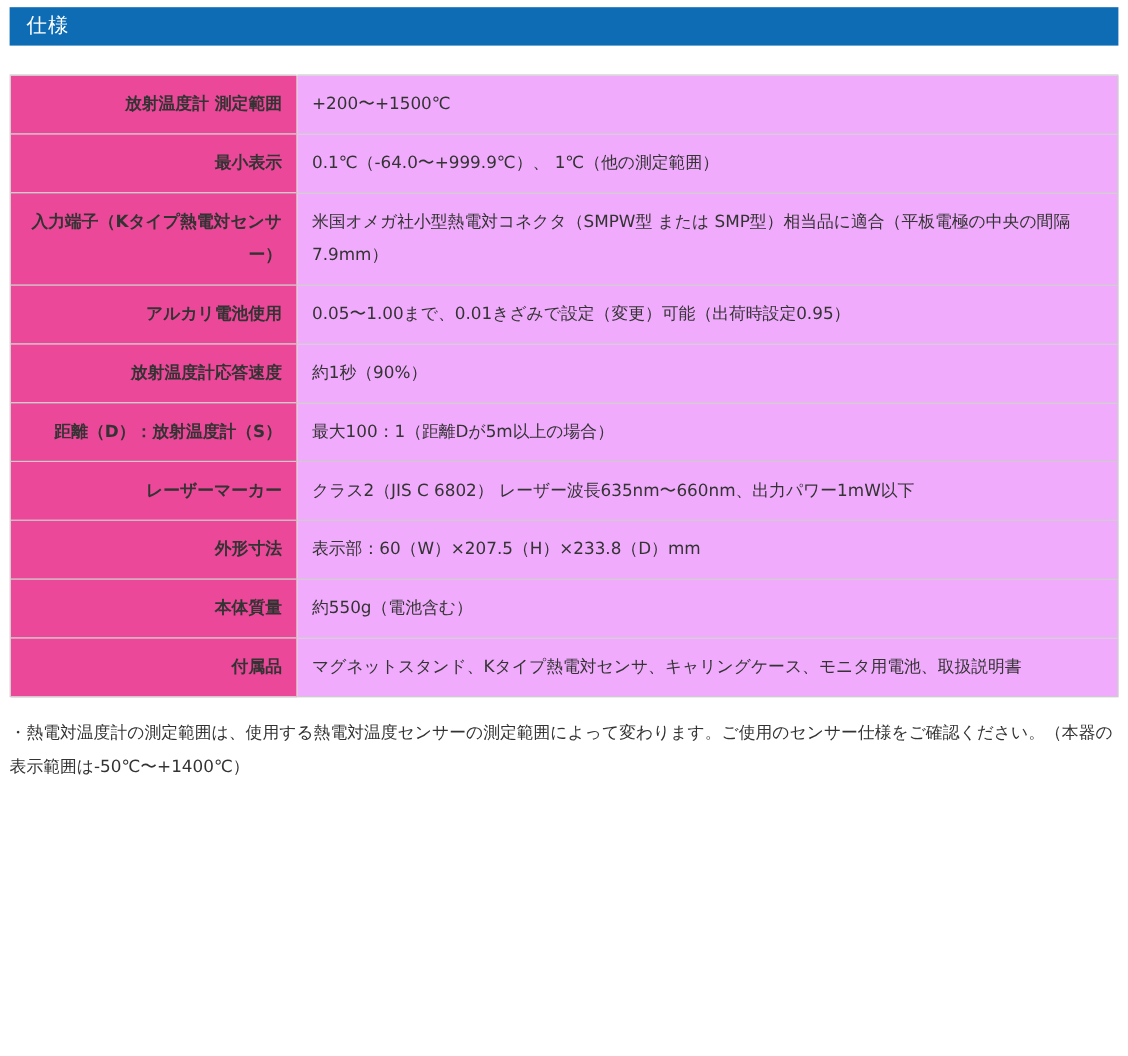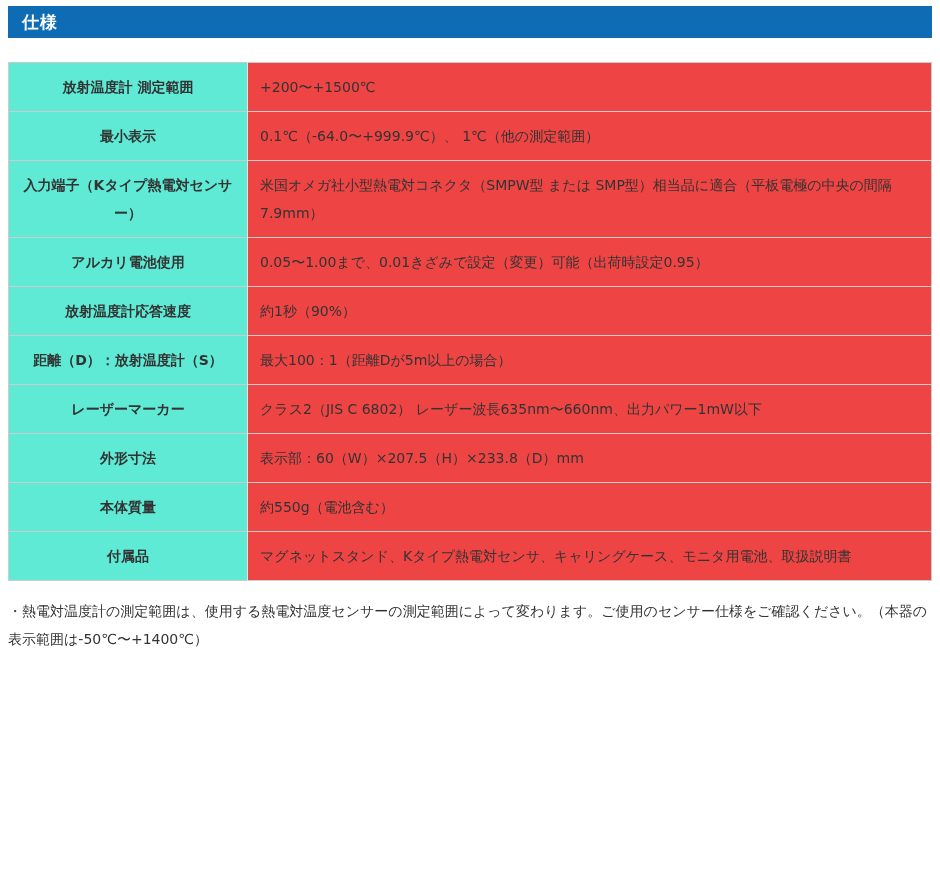--- a/index.html
+++ b/index.html
@@ -12,49 +12,49 @@
   .page {
     width: 940px;
     box-sizing: border-box;
     padding: 6px 8px 10px 8px;
   }
   
   .section-header {
     background: #0d6cb4;
     color: #ffffff;
     font-size: 17px;
-    font-weight: bold;
+    font-weight: normal;
     line-height: 22px;
     padding: 5px 14px;
     letter-spacing: 1px;
   }
   
   .spec-table {
     width: 100%;
     margin-top: 24px;
     border-collapse: collapse;
     font-size: 14px;
     border: 1px solid #cccccc;
   }
   .spec-table tr {
     border-top: 1px solid #cccccc;
     border-bottom: 1px solid #cccccc;
   }
   .spec-table th.label-cell {
-    background: #5eead4;
+    background: #ec4899;
     width: 214px;
-    text-align: center;
+    text-align: right;
     vertical-align: top;
     font-weight: bold;
     padding: 10px 12px;
     line-height: 28px;
     border-right: 1px solid #e4e4e4;
   }
   .spec-table td.value-cell {
-    background: #ef4444;
+    background: #f0abfc;
     vertical-align: top;
     padding: 10px 12px;
     line-height: 28px;
   }
   
   .footer-note {
     margin: 16px 0 0 0;
     font-size: 14px;
     line-height: 28px;
   }

